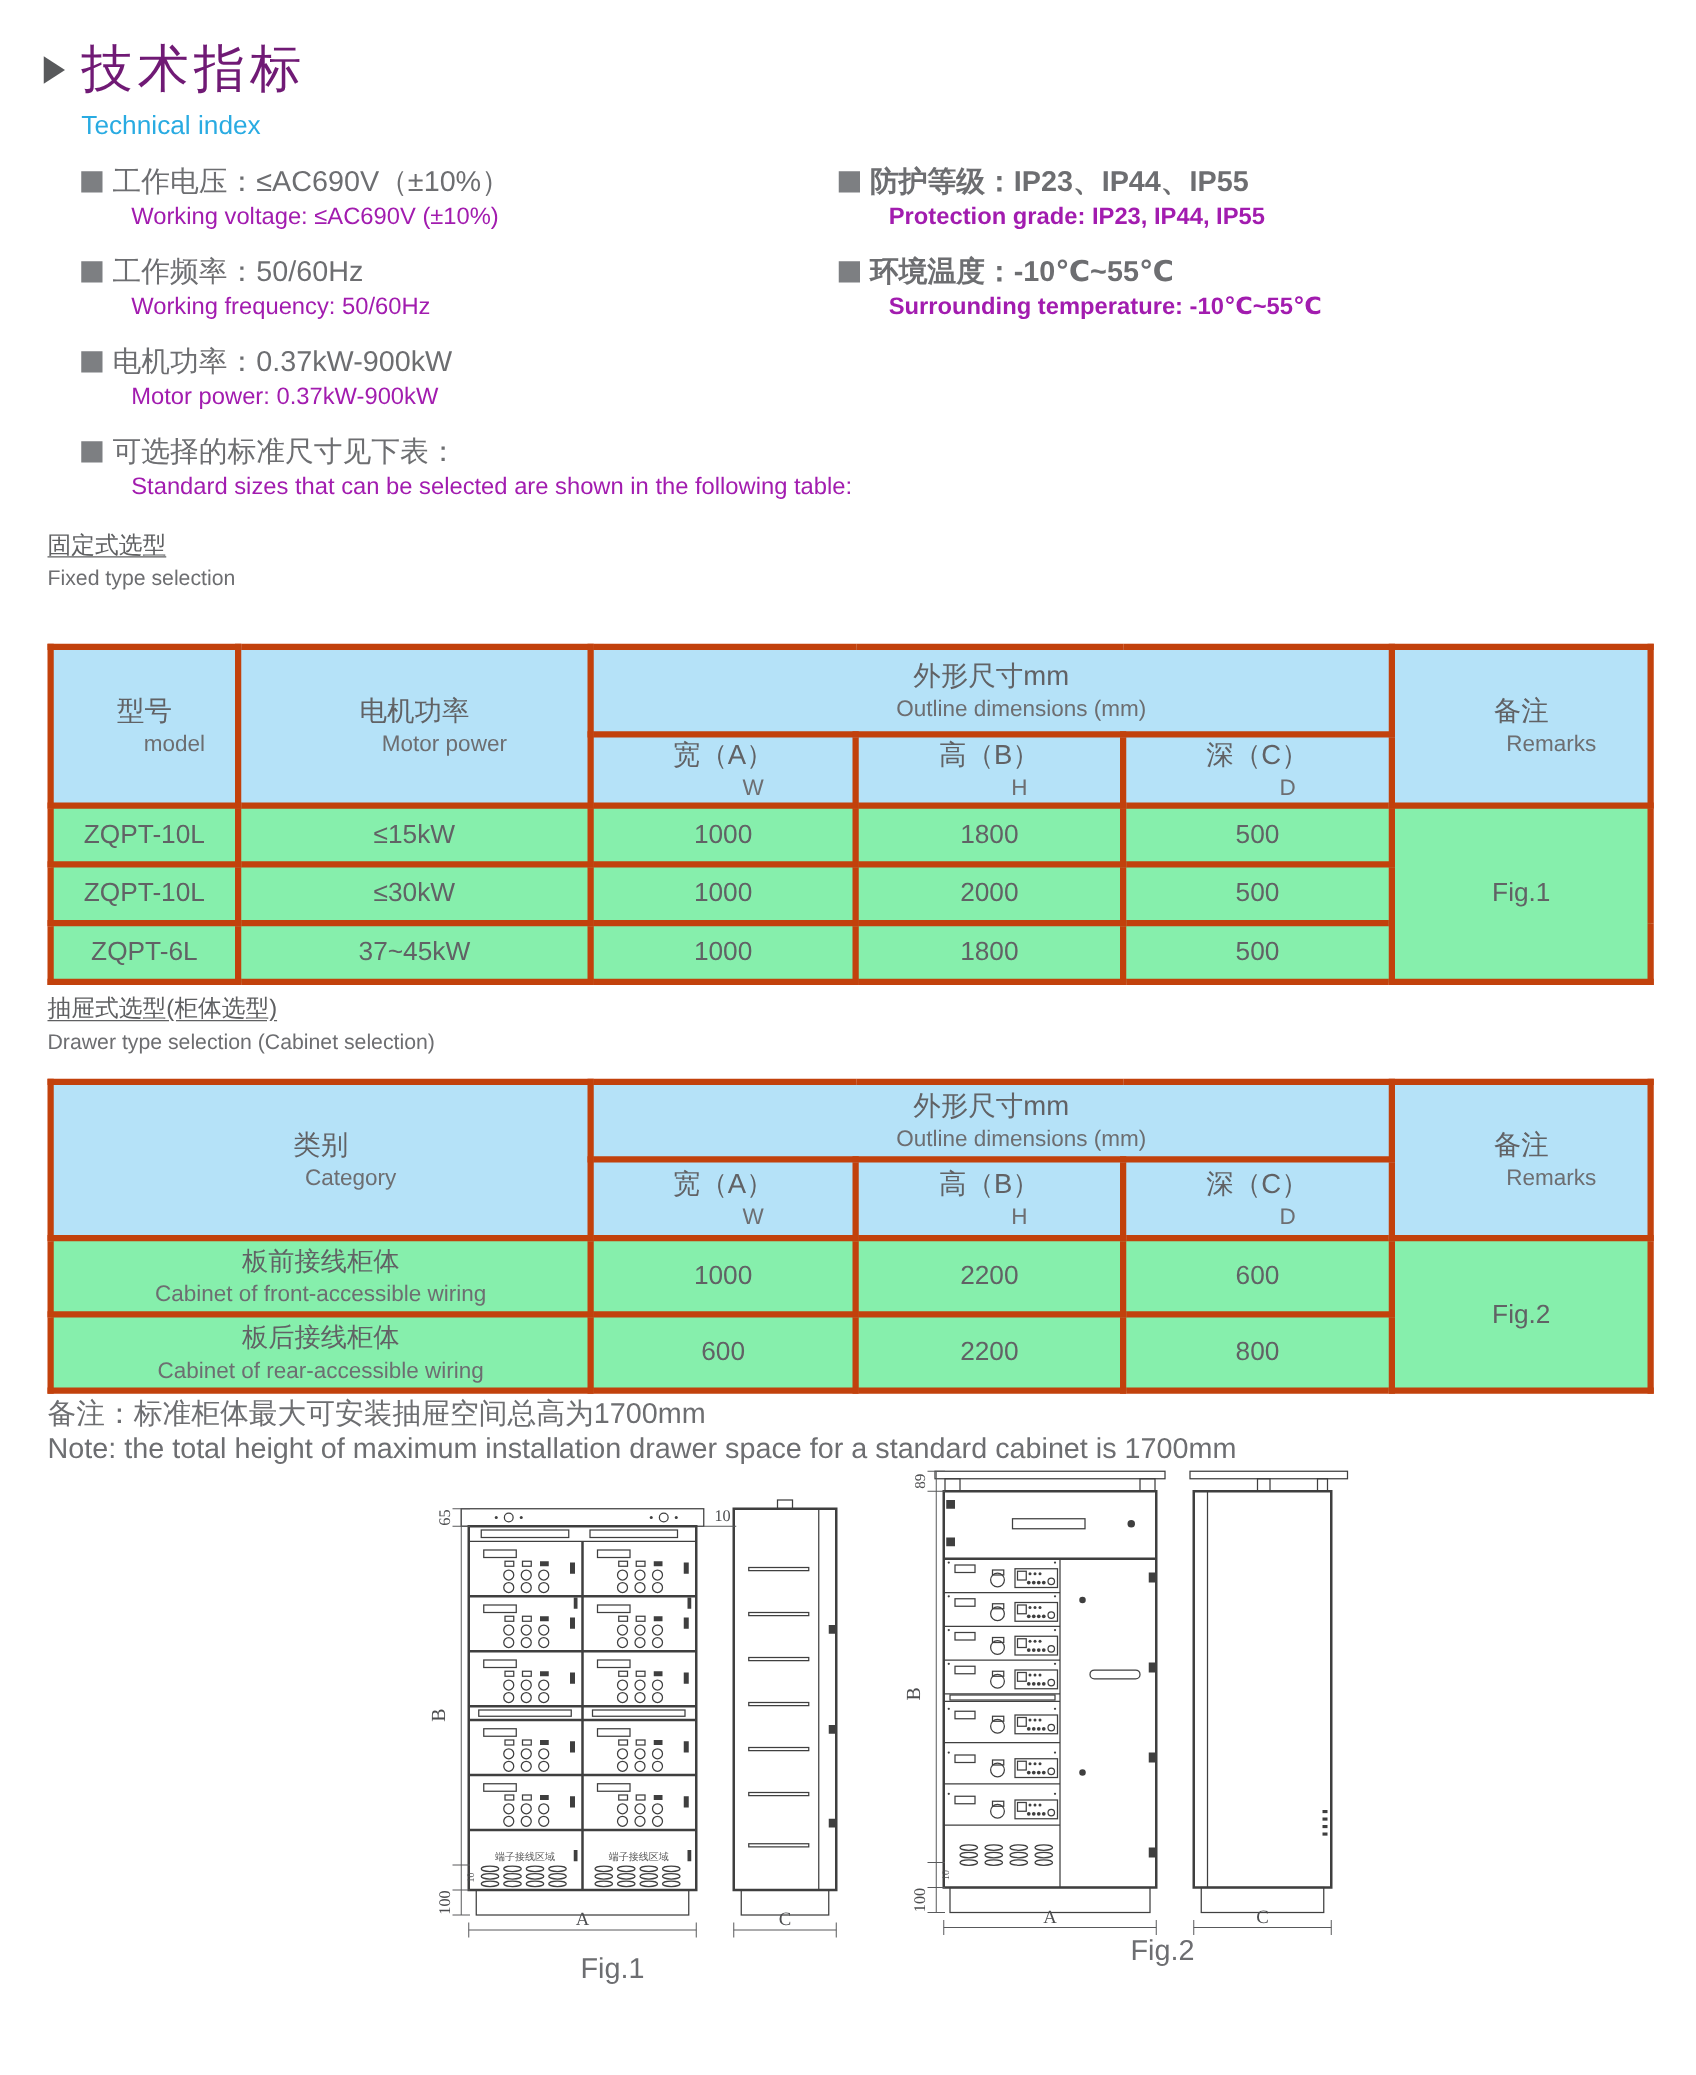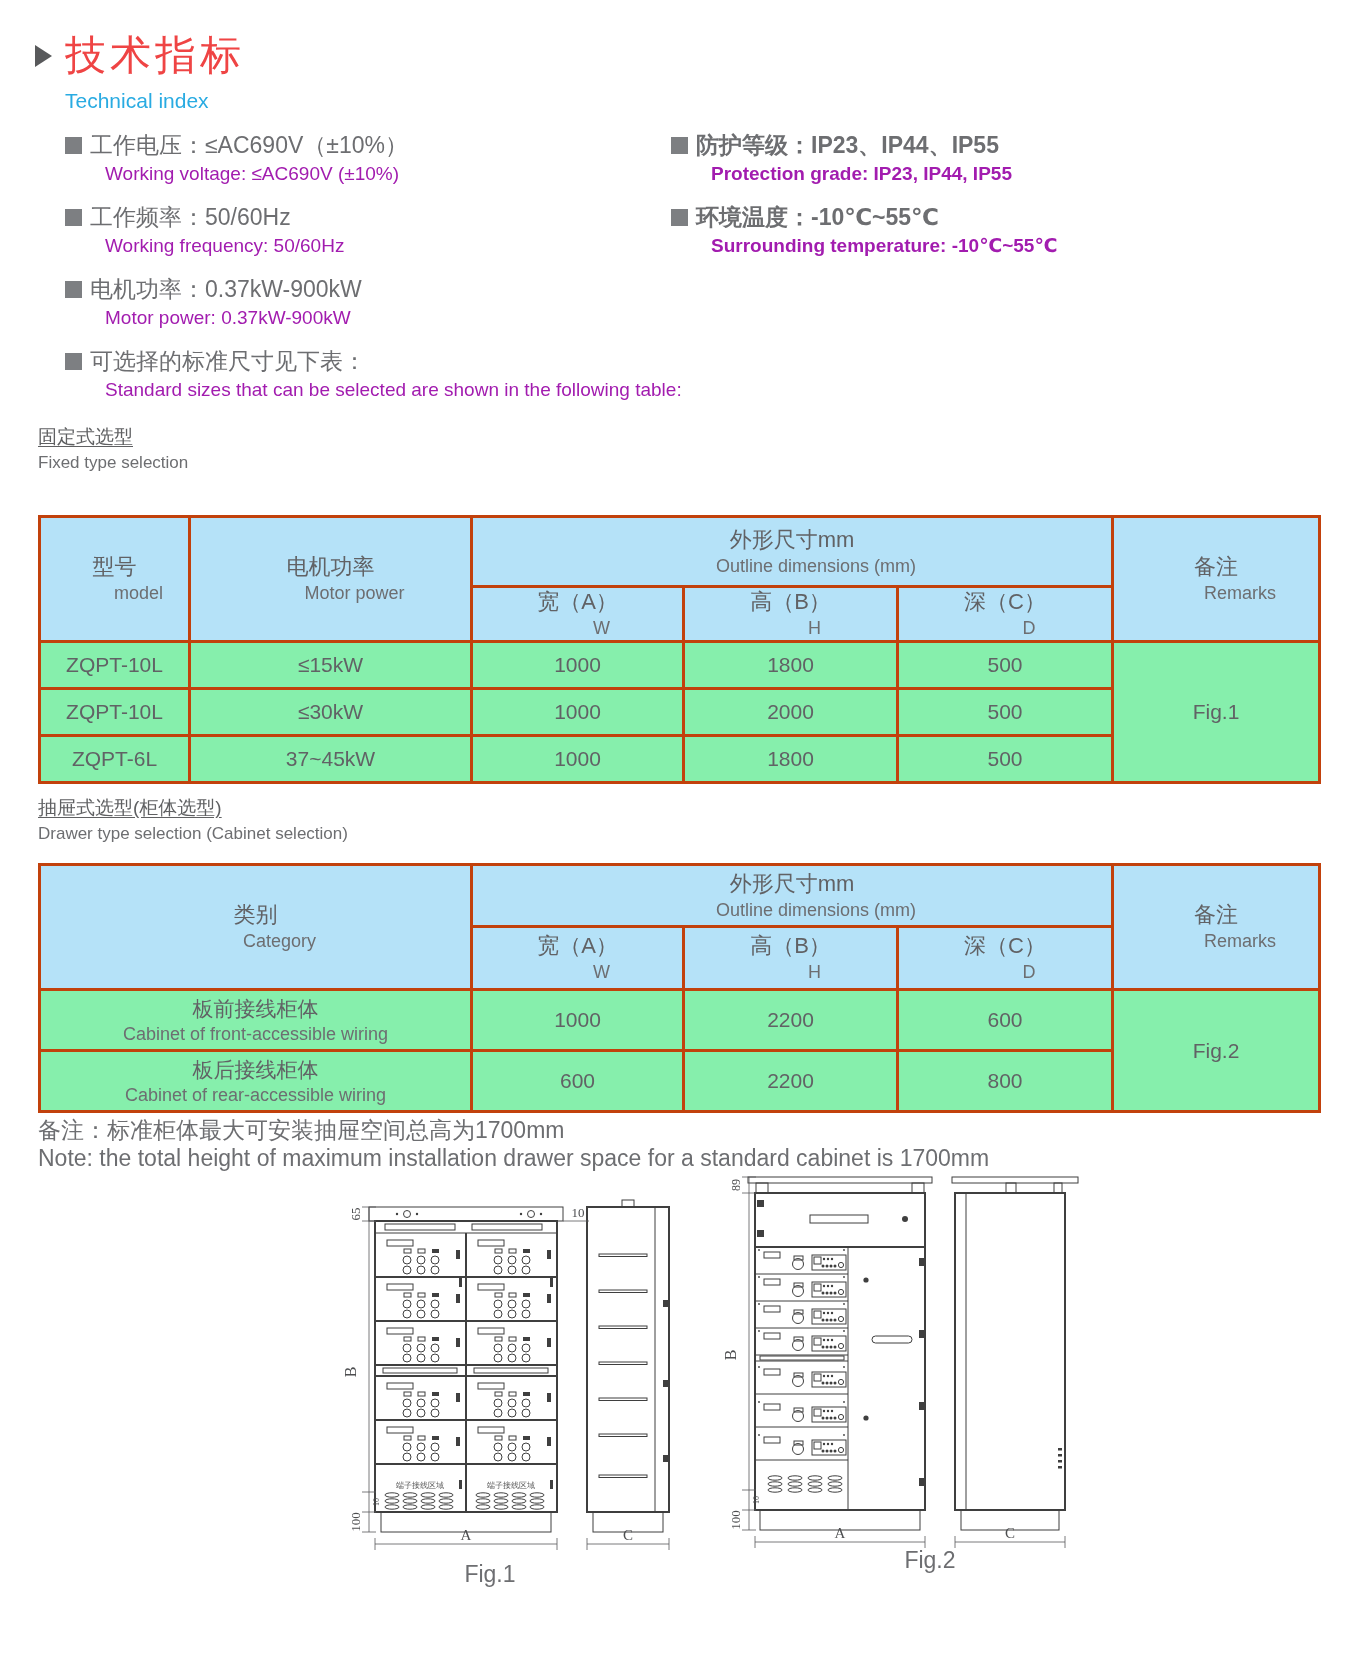--- a/index.html
+++ b/index.html
@@ -5,41 +5,41 @@
   * { margin:0; padding:0; box-sizing:border-box; }
   html,body { background:#ffffff; }
   body { font-family:"Liberation Sans","DejaVu Sans",sans-serif; color:#6d6e71; }
   .page { position:relative; width:1357px; height:1660px; background:#fff; overflow:hidden; }
 
   
   .hdr { position:absolute; top:28px; left:35px; }
   .hdr-row { display:flex; align-items:center; }
   .tri { width:0; height:0; border-left:17px solid #58595b; border-top:11px solid transparent;
          border-bottom:11px solid transparent; margin-right:13px; }
-  .title-cn { font-size:41px; color:#ef4444; letter-spacing:4px; font-weight:400; }
+  .title-cn { font-size:41px; color:#701a75; letter-spacing:4px; font-weight:400; }
   .title-en { font-size:21px; color:#29abe2; margin:6px 0 0 30px; }
 
   
   .specs { position:absolute; top:130px; }
   .specs.left { left:65px; width:620px; }
   .specs.right { left:671px; width:620px;font-weight:bold; }
   .spec-item { margin-bottom:14px; }
   .spec-item.gap { margin-top:6px; }
   .spec-cn { font-size:23px; line-height:30px; color:#6d6e71; display:flex; align-items:center; }
   .bullet { width:17px; height:17px; background:#7d7f82; display:inline-block; margin-right:8px; flex:none; }
   .spec-en { font-size:19px; line-height:28px; margin-left:40px; color:#a21caf; }
 
   
   .sec-label { position:absolute; left:38px; }
   .sec-label .cn { font-size:19px; line-height:26px; color:#5f6062; text-decoration:underline; text-underline-offset:3px; }
   .sec-label .en { font-size:17px; line-height:26px; color:#6d6e71; }
 
   
   table.spec { position:absolute; left:38px; border-collapse:collapse; table-layout:fixed; width:1280px; }
-  table.spec td, table.spec th { border:3px solid #c2410c; text-align:center; vertical-align:middle;
+  table.spec td, table.spec th { border:5px solid #c2410c; text-align:center; vertical-align:middle;
       font-weight:400; padding:0; }
   table.spec th { background:#b5e2f8; }
   table.spec td { background:#86efac; }
   .c-cn { font-size:22px; line-height:28px; color:#616265; }
   .c-en { font-size:18px; line-height:24px; color:#6d6e71;padding-left:48px; }
   .c-val { font-size:21px; color:#616265; }
   .cat-cn { font-size:21px; line-height:27px; color:#616265; }
   .cat-en { font-size:18px; line-height:24px; color:#6d6e71; }
 
   

